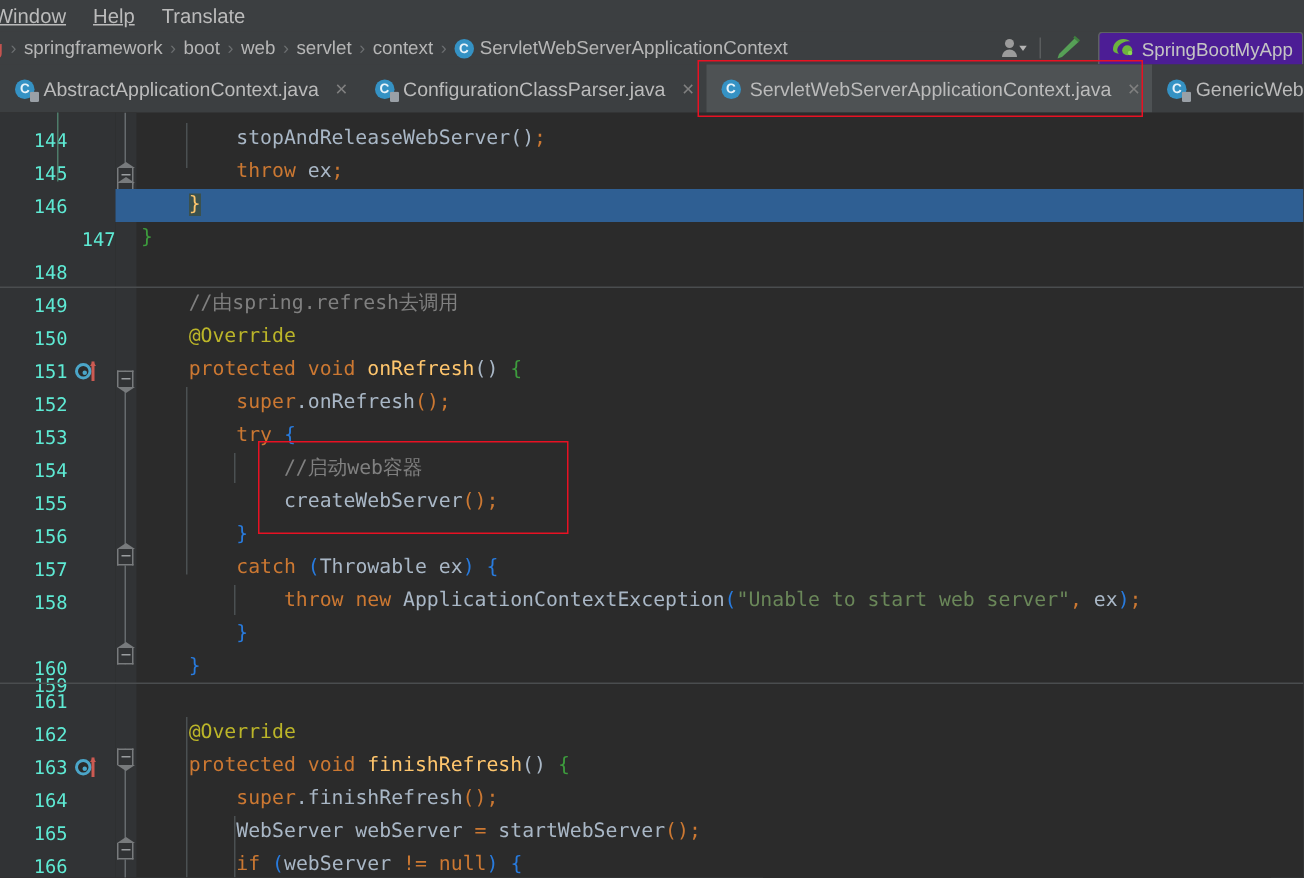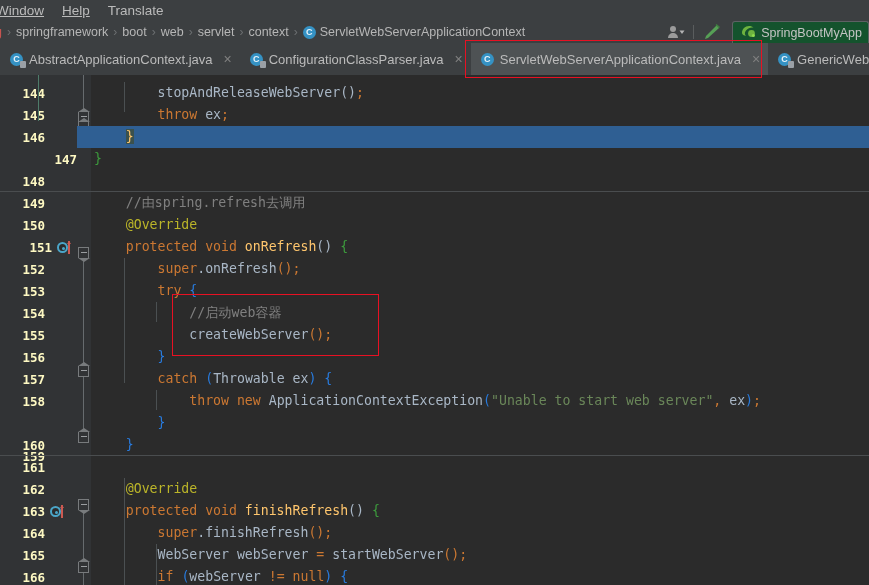--- a/index.html
+++ b/index.html
@@ -59,21 +59,21 @@
     width: 26px; height: 20px; display: flex;
     align-items: center; justify-content: center;
   }
   .tb-sep {
     width: 1px; height: 14px; background: #5a5d5e; margin: 0 4px;
   }
 
   
   #runcfg {
     height: 22px; display: flex; align-items: center; gap: 5px;
-    background: #14532d; border: 1px solid #5d6163; border-bottom: none;
+    background: #4c1d95; border: 1px solid #5d6163; border-bottom: none;
     border-radius: 3px 3px 0 0; padding: 0 6px 0 7px;
     color: #c4c4c4; font-size: 12.5px; white-space: nowrap;
     margin-left: 8px;
   }
 
   
   #tabbar {
     position: absolute; left: 0; top: 43px; width: 869px; height: 32px;
     background: #3c3f41;
     display: flex; align-items: stretch;
@@ -97,23 +97,22 @@
   #gutter {
     position: absolute; left: 0; top: 0; width: 77px; height: 510px;
     background: #313335;
   }
   .gut-row {
     position: absolute; left: 0; width: 77px; height: 22px;
     display: flex; align-items: center;
   }
   .lnum {
     width: 45px; text-align: right;
-    color: #fef9c3; font-size: 12.5px;
+    color: #5eead4; font-size: 12.5px;
     font-family: "DejaVu Sans Mono", monospace;
-    font-weight: bold;
   }
   .ovr-icon {
     width: 13px; height: 13px; margin-left: 5px; position: relative;
   }
   .ovr-icon i {
     position: absolute; left: 0; top: 1px;
     width: 11px; height: 11px; border-radius: 50%;
     border: 2px solid #4ba6c9; background: #2b2b2b;
   }
   .ovr-icon i::after {
@@ -301,21 +300,21 @@
       </div>
       <div class="gut-row" style="top: 95px;">
         <span class="lnum">148</span>
       </div>
       <div class="gut-row" style="top: 117px;">
         <span class="lnum">149</span>
       </div>
       <div class="gut-row" style="top: 139px;">
         <span class="lnum">150</span>
       </div>
-      <div class="gut-row" style="top: 161px; justify-content: center;">
+      <div class="gut-row" style="top: 161px;">
         <span class="lnum">151</span>
         <span class="ovr-icon">
           <i></i>
           <b></b>
         </span>
       </div>
       <div class="gut-row" style="top: 183px;">
         <span class="lnum">152</span>
       </div>
       <div class="gut-row" style="top: 205px;">

